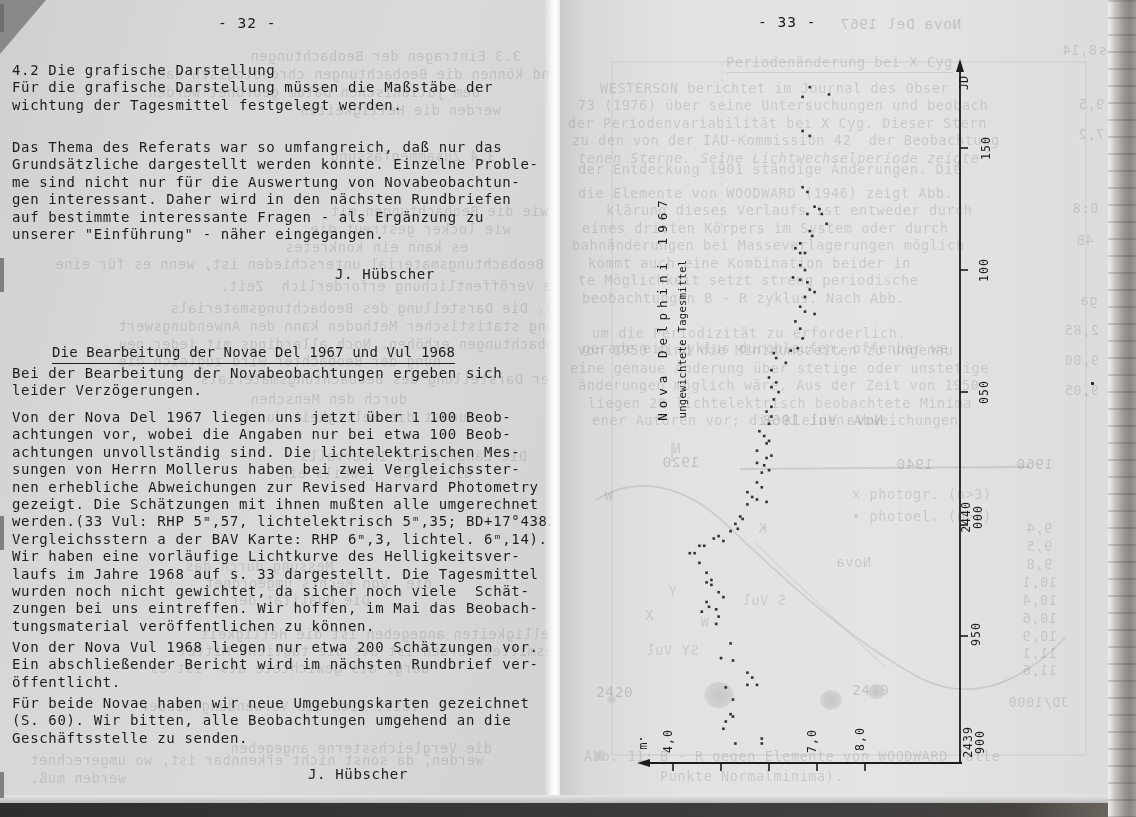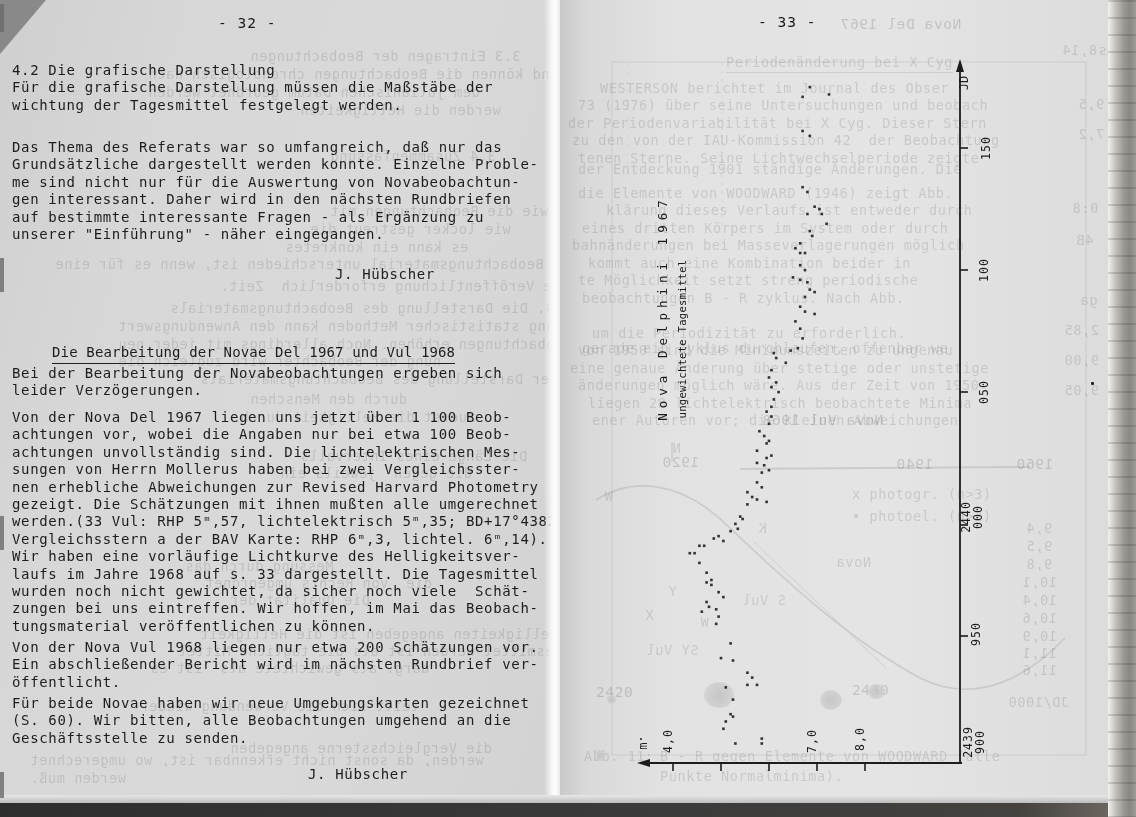--- a/index.html
+++ b/index.html
@@ -115,21 +115,21 @@
     <path d="M 198,542 L 330,668" stroke="#c2c2c2" stroke-width="1.2" opacity="0.4" fill="none"></path>
     <line x1="116" y1="442" x2="116" y2="462" stroke="#b4b4b4" stroke-width="1.4" opacity="0.5"></line>
   </svg>
   <div id="bleed-right">
       <div class="bleed mir big" style="left: 840px; top: 16px;">Nova Del 1967</div>
       <div class="bleed und" style="left: 726px; top: 54px;">Periodenänderung bei X Cyg</div>
       <div class="bleed" style="left: 600px; top: 80px;">WESTERSON berichtet im Journal des Obser</div>
       <div class="bleed" style="left: 578px; top: 97px;">73 (1976) über seine Untersuchungen und beobach</div>
       <div class="bleed" style="left: 568px; top: 115px;">der Periodenvariabilität bei X Cyg. Dieser Stern</div>
       <div class="bleed" style="left: 572px; top: 132px;">zu den von der IAU-Kommission 42  der Beobachtung</div>
-      <div class="bleed" style="left: 578px; top: 150px;">tenen Sterne. Seine Lichtwechselperiode zeigte</div>
+      <div class="bleed" style="left: 578px; top: 150px; font-style: italic;">tenen Sterne. Seine Lichtwechselperiode zeigte</div>
       <div class="bleed" style="left: 578px; top: 161px;">der Entdeckung 1901 ständige Änderungen. Die</div>
       <div class="bleed" style="left: 578px; top: 185px;">die Elemente von WOODWARD (1946) zeigt Abb.</div>
       <div class="bleed" style="left: 572px; top: 202px; margin-left: 34px;">klärung dieses Verlaufs ist entweder durch</div>
       <div class="bleed" style="left: 582px; top: 220px;">eines dritten Körpers im System oder durch</div>
       <div class="bleed" style="left: 572px; top: 237px;">bahnänderungen bei Masseverlagerungen möglich</div>
       <div class="bleed" style="left: 588px; top: 255px;">kommt auch eine Kombination beider in</div>
       <div class="bleed" style="left: 578px; top: 272px;">te Möglichkeit setzt streng periodische</div>
       <div class="bleed" style="left: 582px; top: 290px;">beobachtungen B - R zyklus. Nach Abb.</div>
       <div class="bleed" style="left: 582px; top: 307px; margin-top: 33px;">gerade ein Zyklus durchlaufen, offenbar we</div>
       <div class="bleed" style="left: 592px; top: 325px;">um die Periodizität zu erforderlich.</div>

